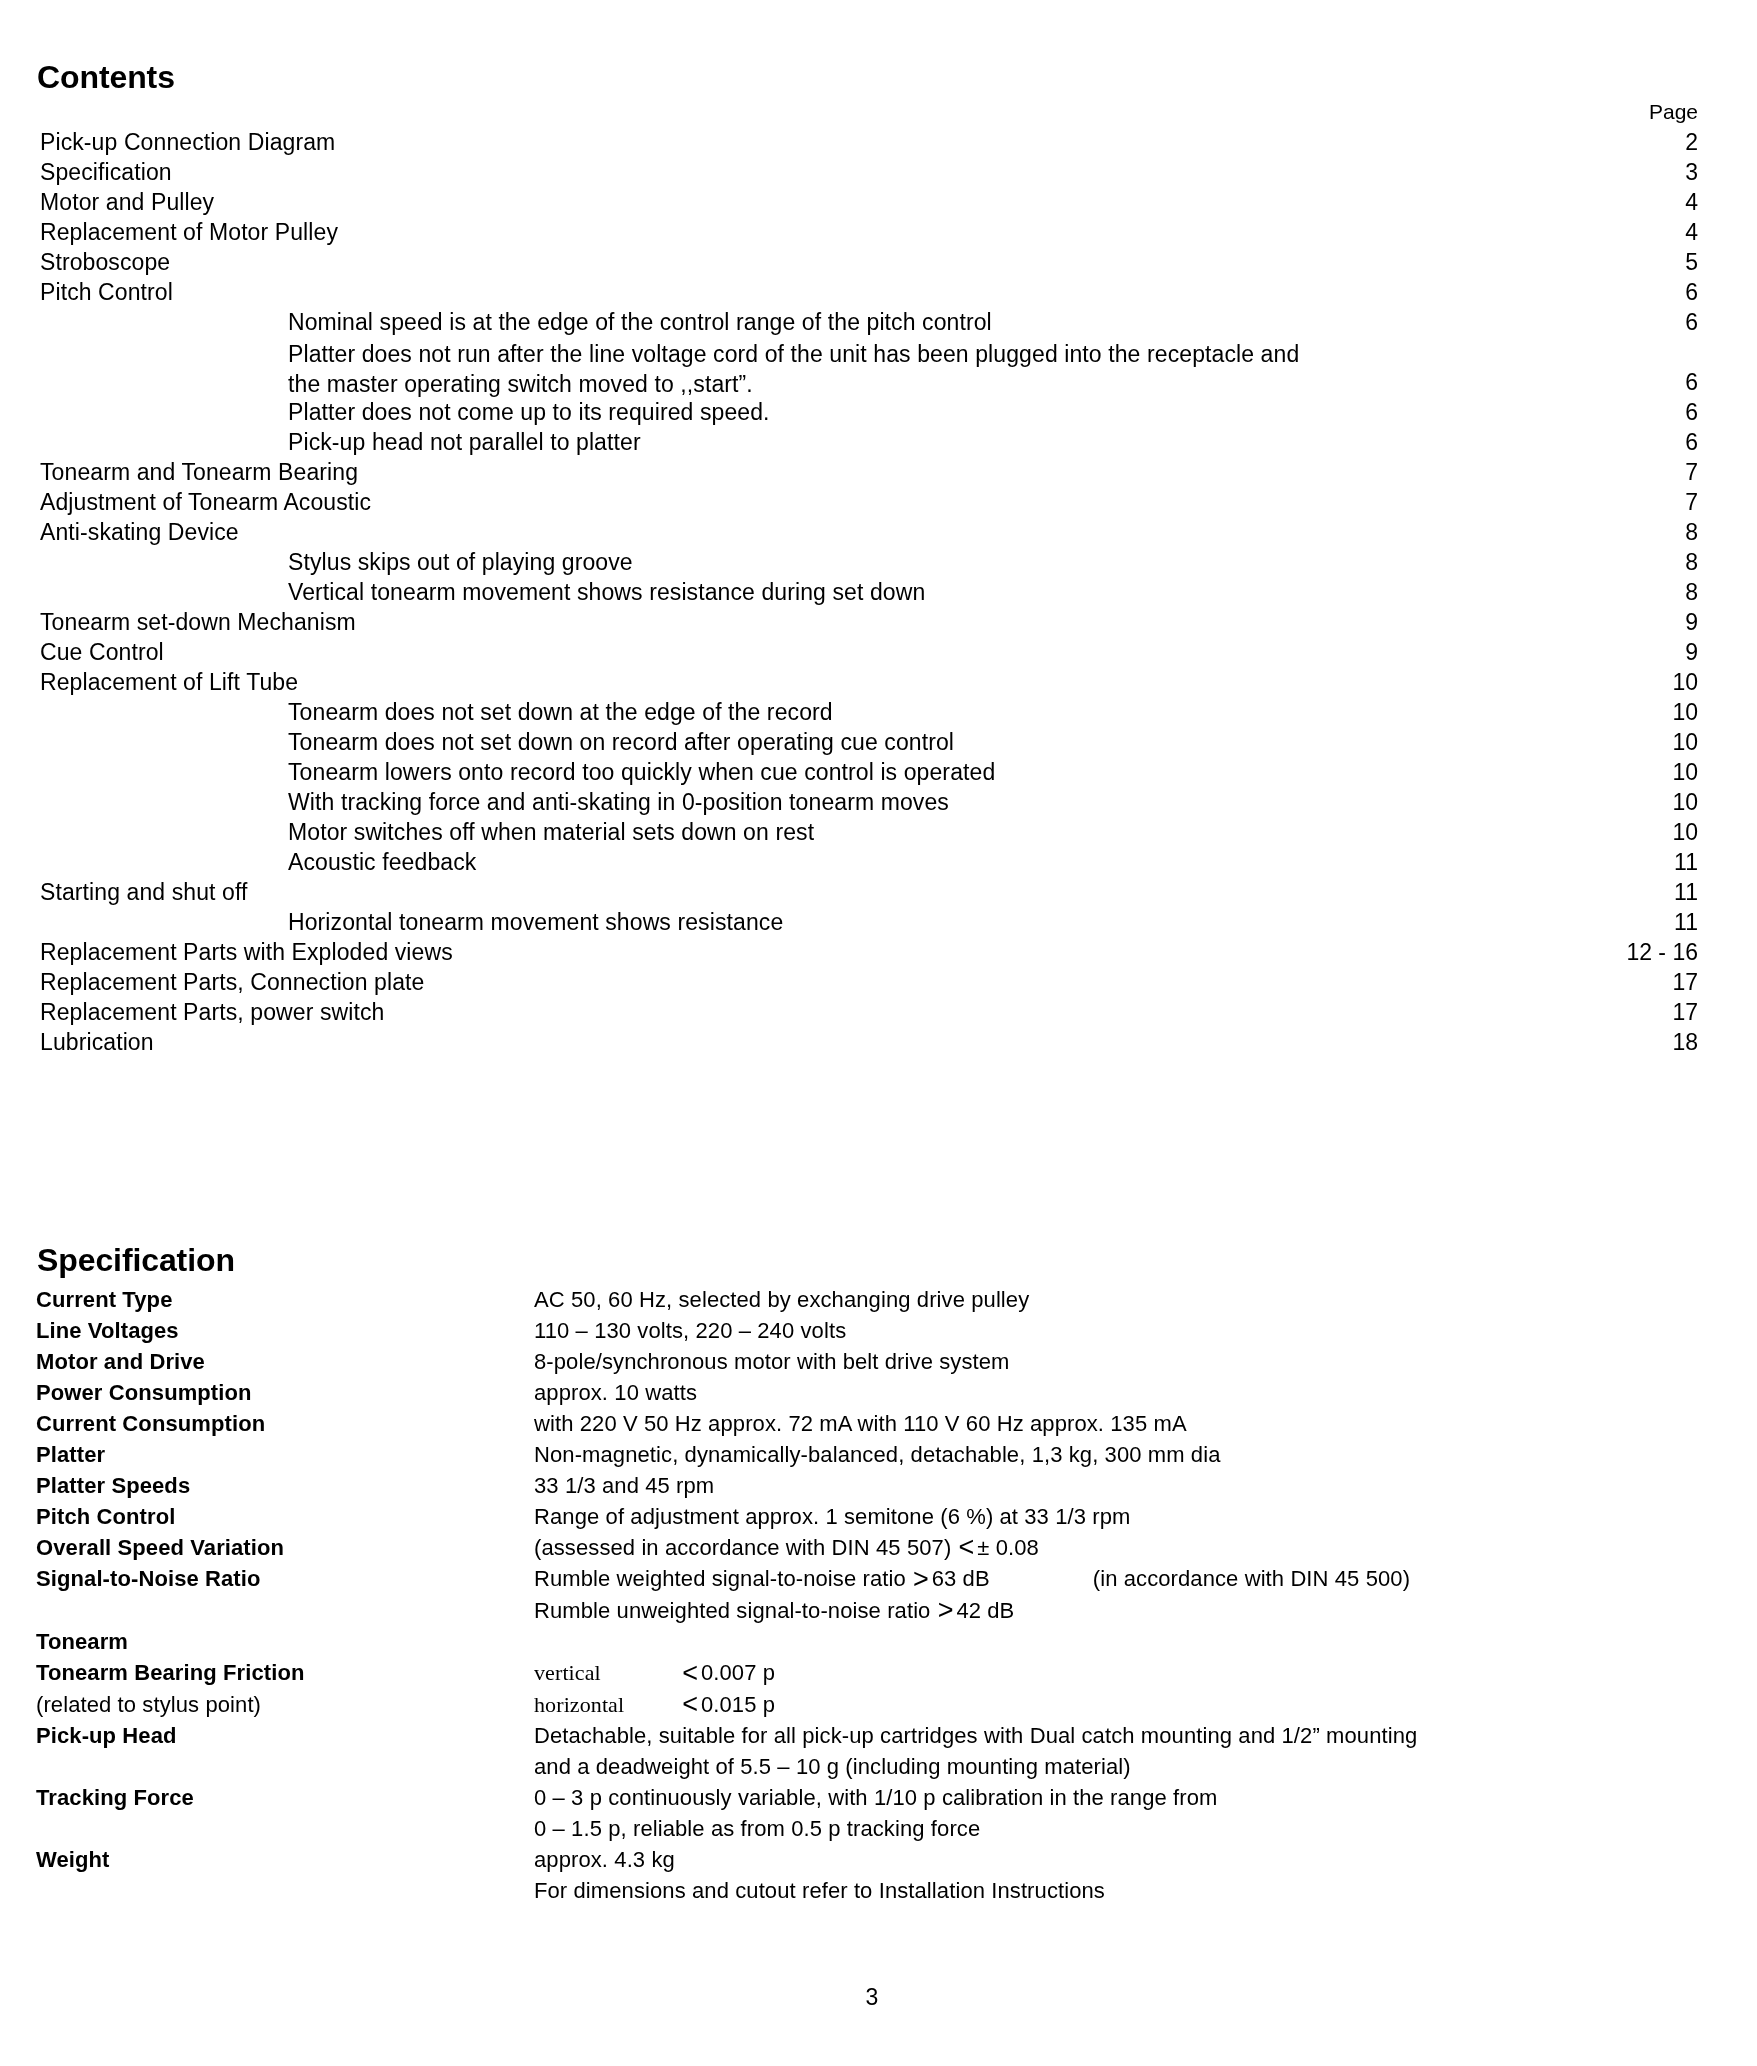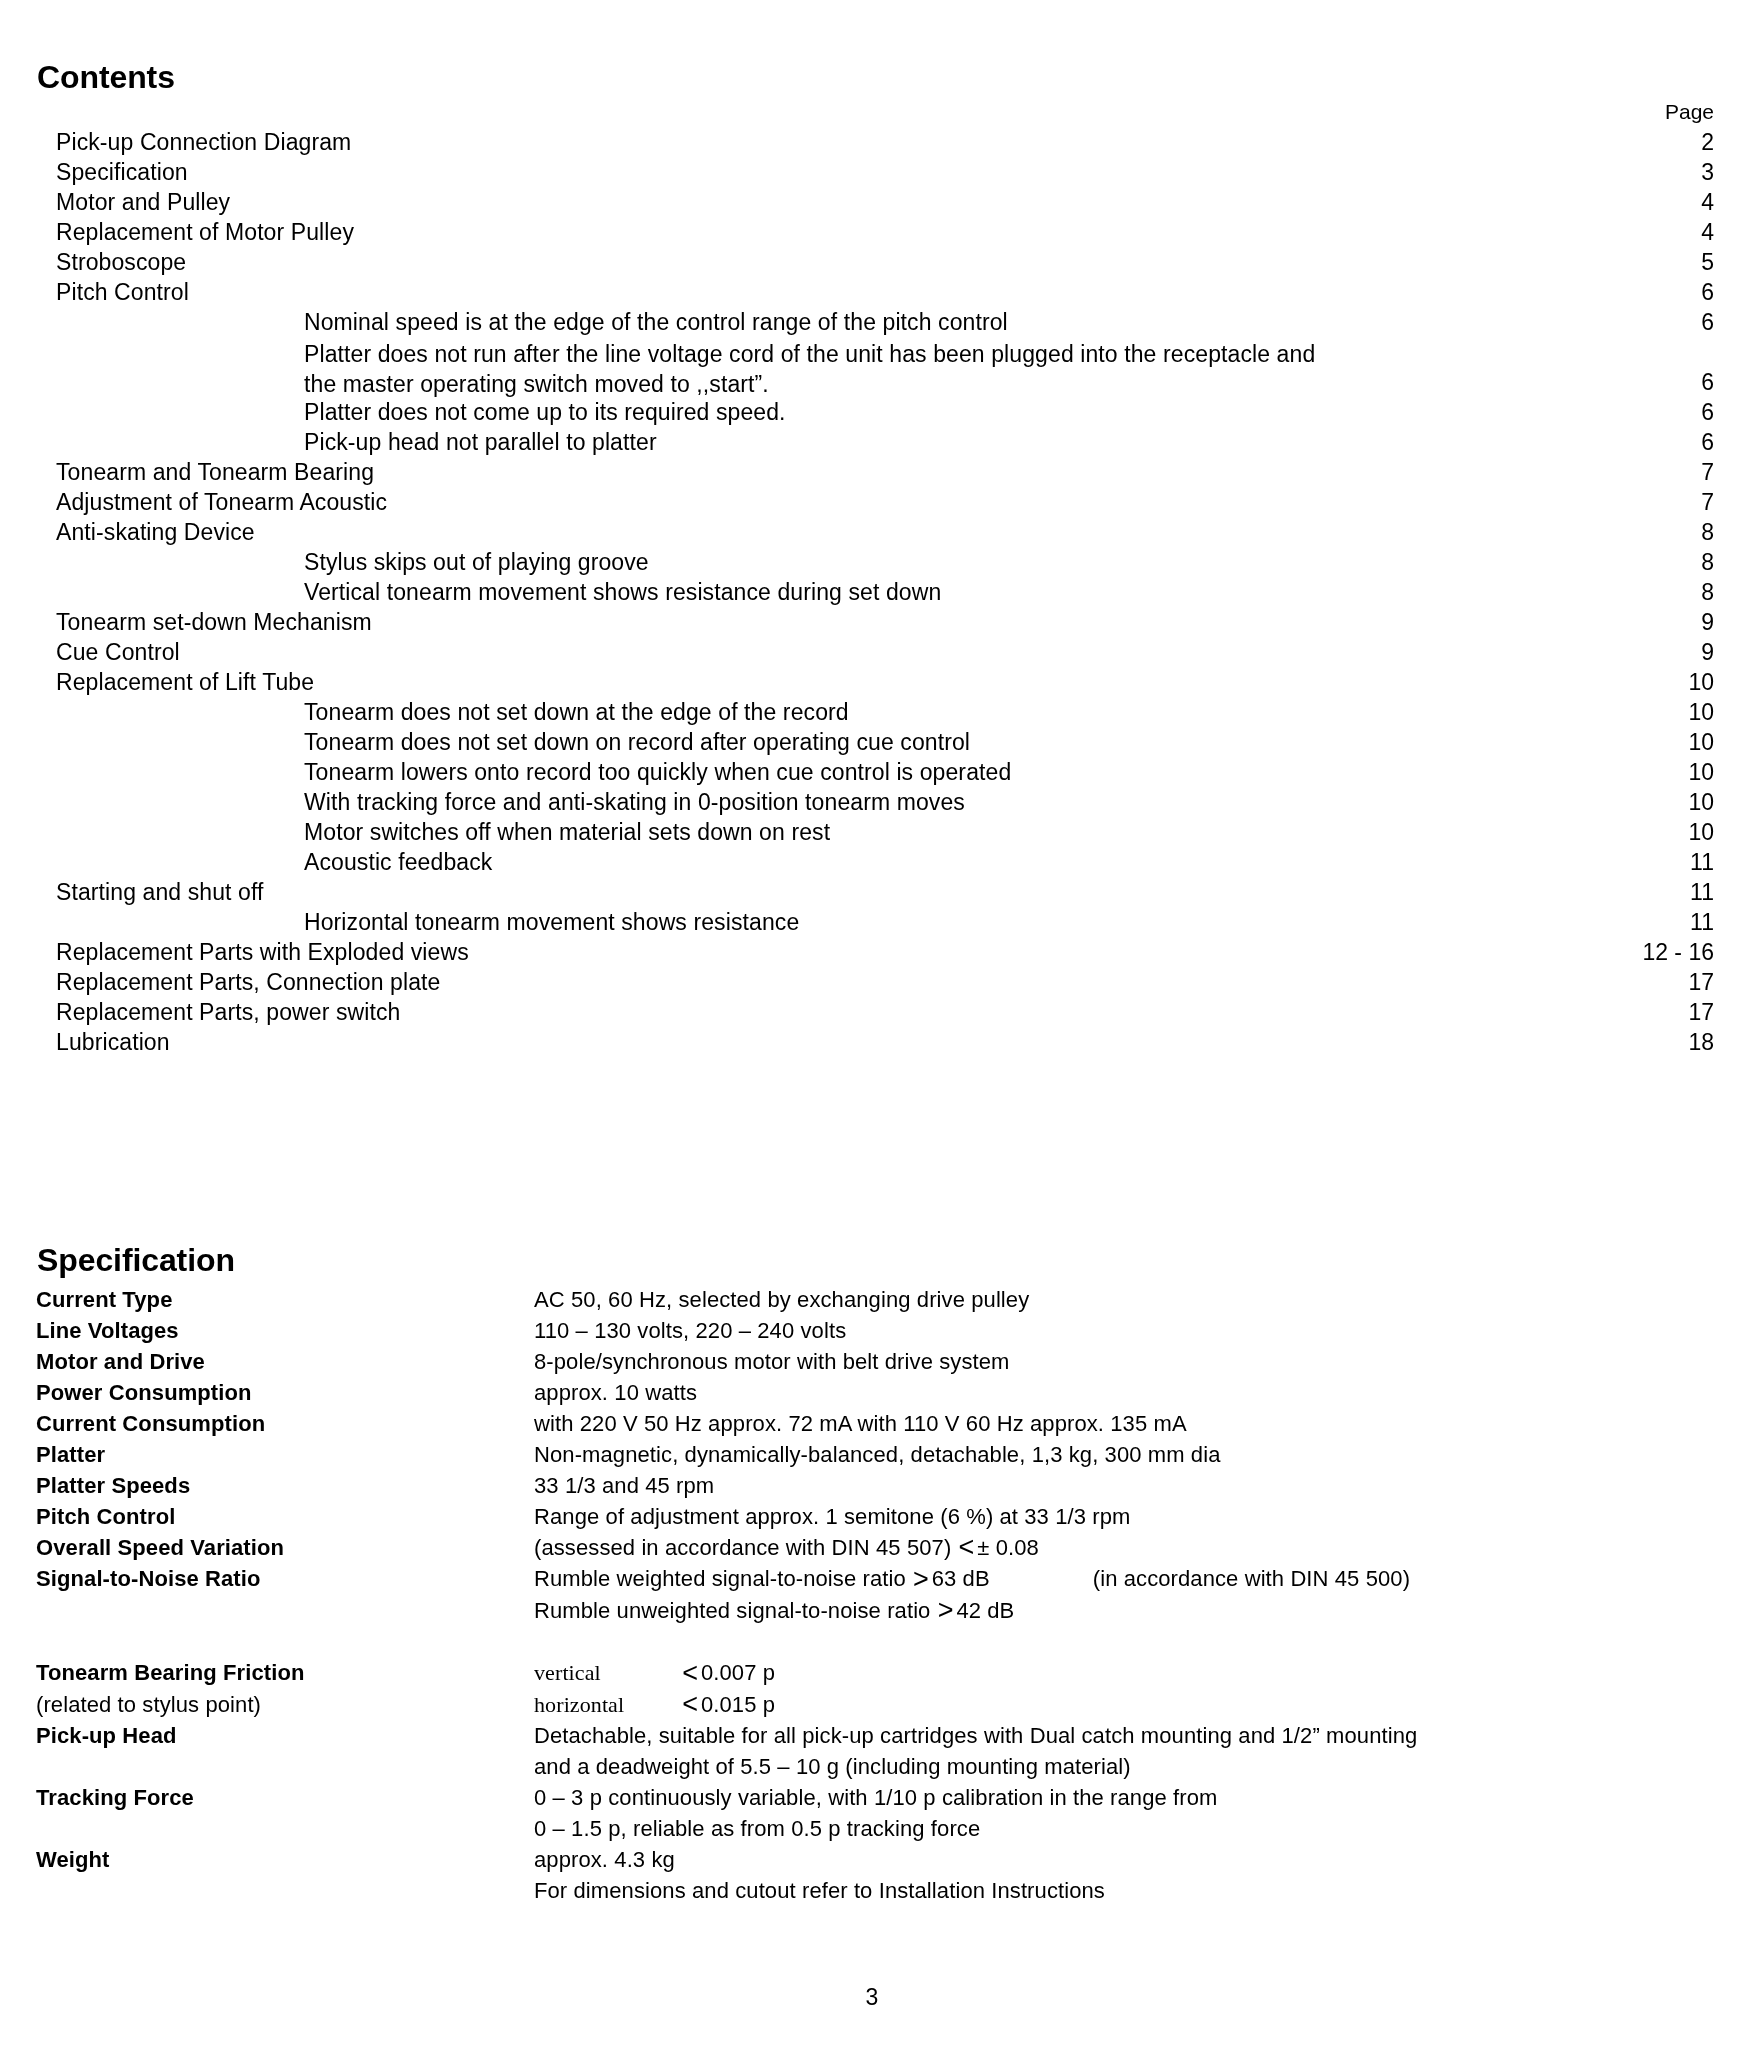--- a/index.html
+++ b/index.html
@@ -32,21 +32,21 @@
     letter-spacing: -0.1px;
     line-height: 1;
     white-space: nowrap;
   }
   #contents-title { top: 40px; }
   #spec-title { top: 1223px; }
 
   
   #toc {
     position: absolute;
-    left: 16px;
+    left: 0;
     top: 101px;
     width: 1740px;
   }
   .toc-head-row {
     position: relative;
     height: 27px;
   }
   .page-col-head {
     position: absolute;
     right: 42px;
@@ -320,20 +320,21 @@
       <div class="spec-row">
         <span class="spec-label">Overall Speed Variation</span>
         <div class="spec-value"><span>(assessed in accordance with DIN 45 507)</span><span class="sym">&lt;</span><span>± 0.08</span></div>
       </div>
       <div class="spec-row">
         <span class="spec-label">Signal-to-Noise Ratio</span>
         <div class="spec-value"><span class="val-gap">Rumble weighted signal-to-noise ratio</span><span class="sym">&gt;</span><span>63 dB</span><span class="note">(in accordance with DIN 45 500)</span></div>
         <div class="spec-value"><span>Rumble unweighted signal-to-noise ratio</span><span class="sym">&gt;</span><span>42 dB</span></div>
       </div>
       <div class="spec-row">
+        <span class="spec-label">Tonearm</span>
       </div>
       <div class="spec-row">
         <span class="spec-label">Tonearm Bearing Friction</span>
         <div class="spec-value"><span class="sub-label">vertical</span><span class="sym">&lt;</span><span>0.007 p</span></div>
       </div>
       <div class="spec-row">
         <span class="spec-label plain">(related to stylus point)</span>
         <div class="spec-value"><span class="sub-label">horizontal</span><span class="sym">&lt;</span><span>0.015 p</span></div>
       </div>
       <div class="spec-row">

